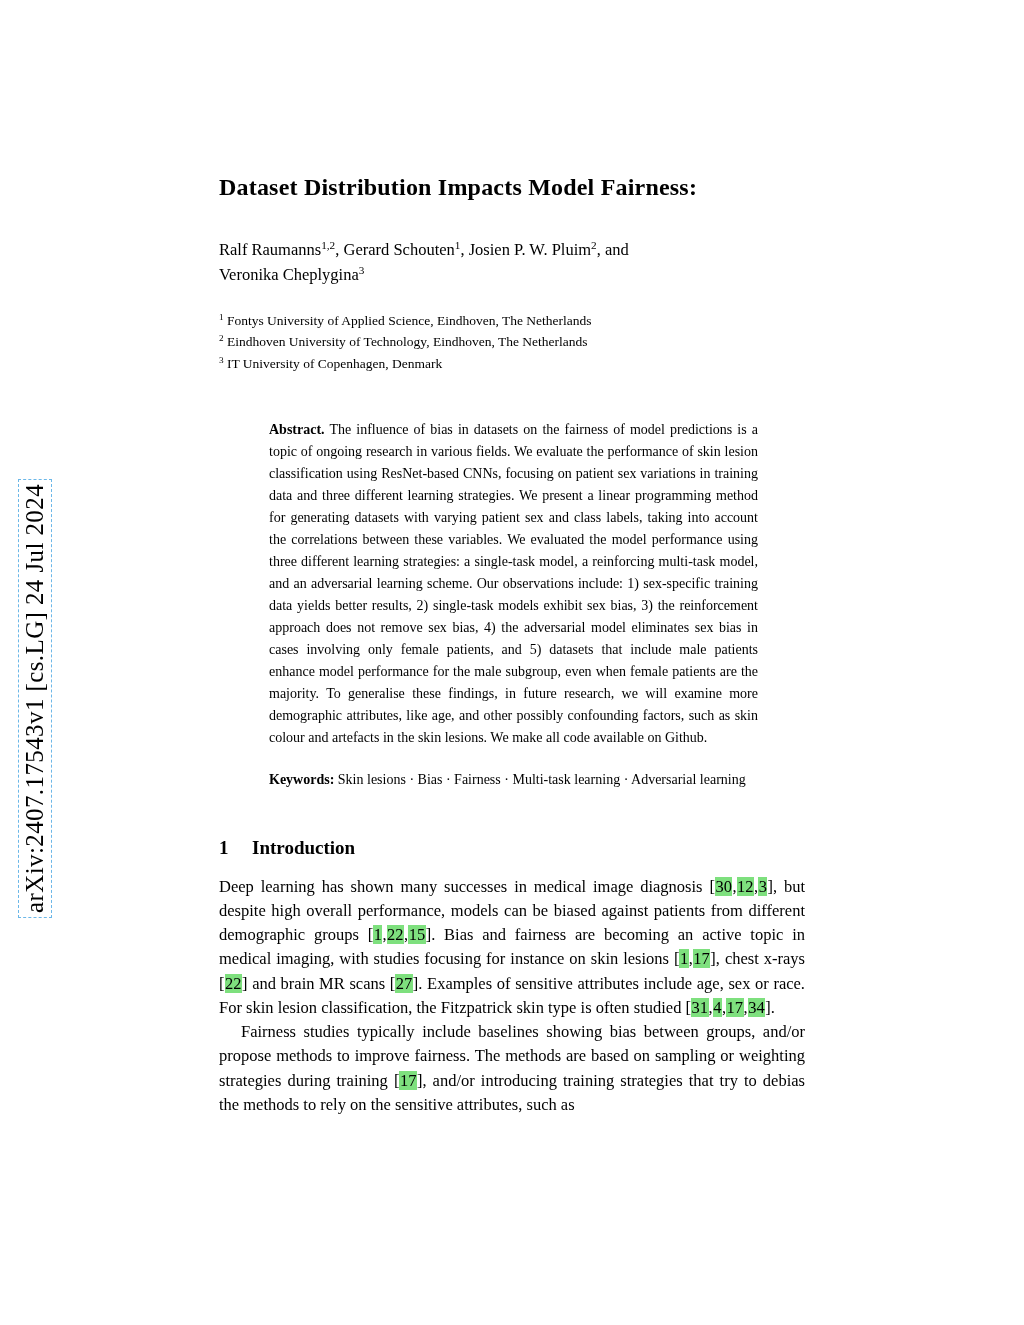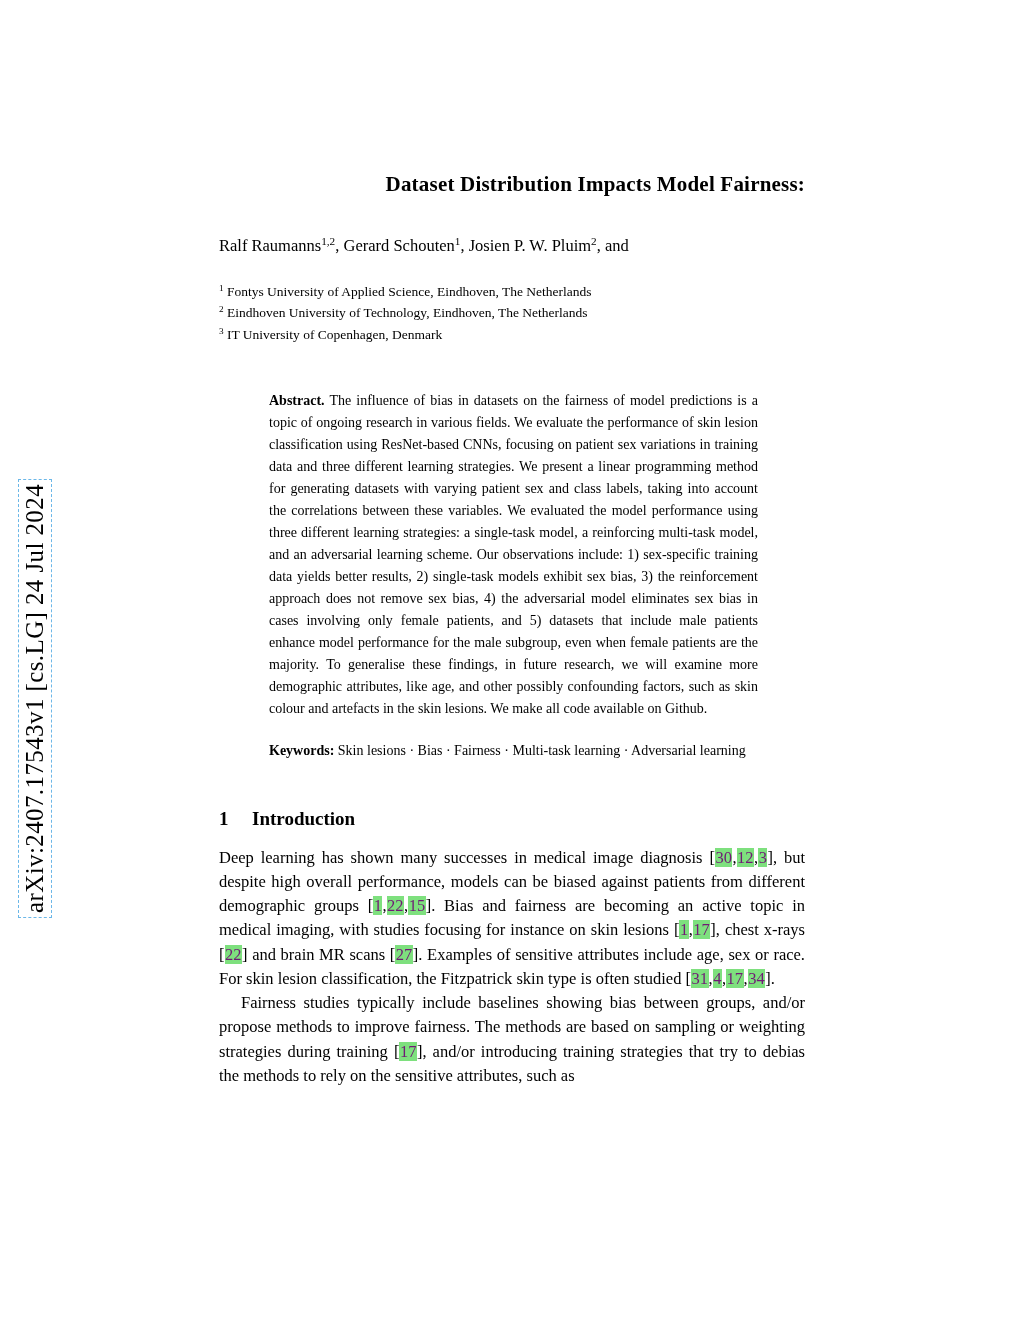--- a/index.html
+++ b/index.html
@@ -44,22 +44,22 @@
   }
 
   .content {
     position: absolute;
     left: 219px;
     top: 170px;
     width: 586px;
   }
 
   .title {
-    text-align: right;
-    font-size: 21px;
+    text-align: left;
+    font-size: 24px;
     font-weight: bold;
     line-height: 1.42;
     letter-spacing: 0.2px;
     margin: 0 0 34px 0;
   }
   .title .l2 { display: block; }
 
   .authors {
     text-align: left;
     font-size: 16.5px;
@@ -102,41 +102,42 @@
     font-size: 16.5px;
     line-height: 1.47;
     text-align: justify;
     hyphens: auto;
   }
   .body-text p { margin: 0; }
   .body-text p.indent { text-indent: 22px; }
 
   .cite {
     background: #7ee07e;
-    color: #701a75;
+    color: #000000;
     padding: 0 0.5px;
   }
 </style>
 </head>
 <body>
 
 <div id="page">
 
   <div id="arxiv-stamp">
     <span class="box">arXiv:2407.17543v1  [cs.LG]  24 Jul 2024</span>
   </div>
 
   <div class="content">
 
     <div class="title">
       <span class="l1">Dataset Distribution Impacts Model Fairness:</span>
     </div>
 
     <div class="authors">
       <div><span>Ralf Raumanns</span><sup>1,2</sup><span>, Gerard Schouten</span><sup>1</sup><span>, Josien P. W. Pluim</span><sup>2</sup><span>, and</span></div>
+      <div><span>Veronika Cheplygina</span><sup>3</sup></div>
     </div>
 
     <div class="affiliations">
       <span class="affil-line"><sup>1</sup>&nbsp;<span>Fontys University of Applied Science, Eindhoven, The Netherlands</span></span>
       <span class="affil-line"><sup>2</sup>&nbsp;<span>Eindhoven University of Technology, Eindhoven, The Netherlands</span></span>
       <span class="affil-line"><sup>3</sup>&nbsp;<span>IT University of Copenhagen, Denmark</span></span>
     </div>
 
     <div class="abstract">
       <b>Abstract.</b>

